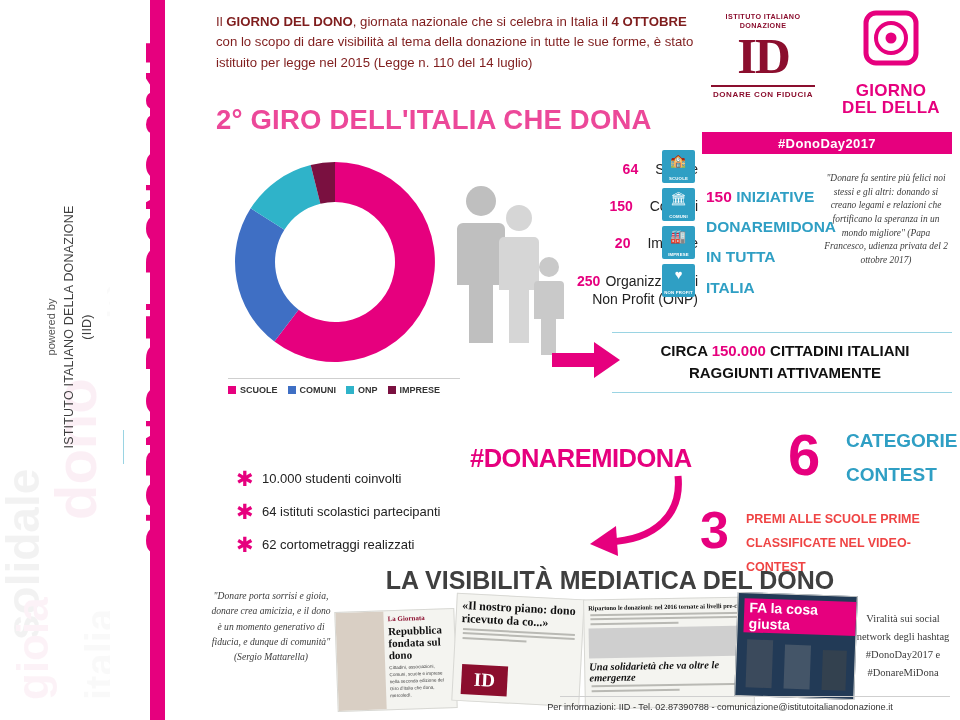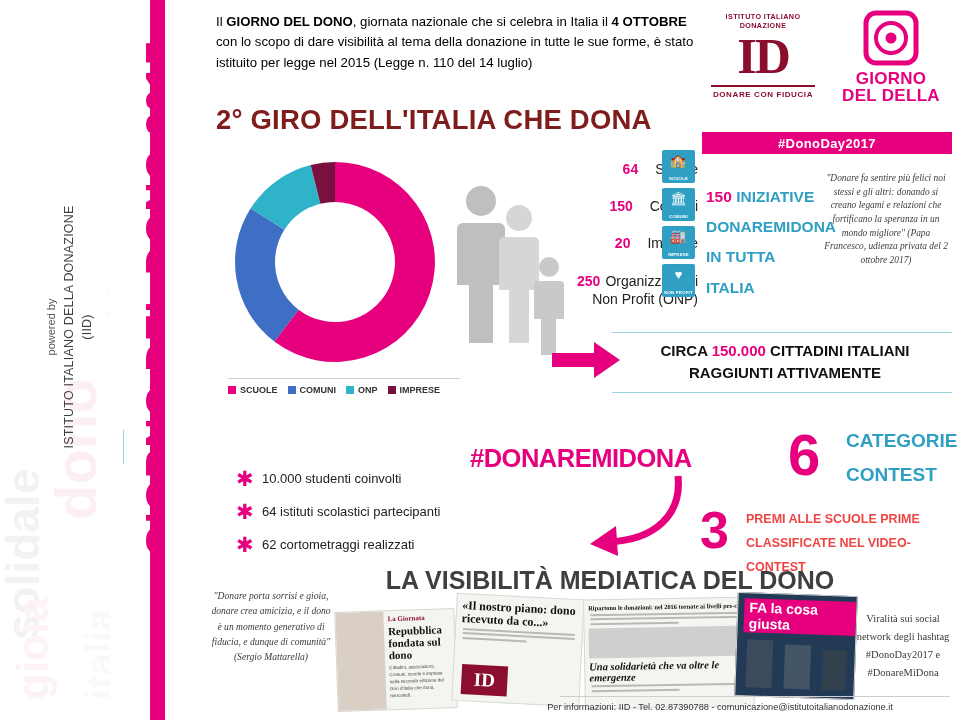--- a/index.html
+++ b/index.html
@@ -43,44 +43,44 @@
   .vert-powered .pw { color:#555; font-size:11px; }
   .vert-powered .iid { font-size:12.5px; letter-spacing:.2px; }
   .vert-sep {
     position:absolute; left:123px; top:430px; width:1px; height:34px;
     background:#9ad4e3;
   }
 
   
   .intro {
     position:absolute; left:216px; top:12px; width:480px;
-    font-size:13.2px; color:#000000; line-height:1.55;
+    font-size:13.2px; color:#7f1d1d; line-height:1.55;
   }
   .intro b { font-weight:bold; }
 
   
   .headline {
     position:absolute; left:216px; top:104px; width:500px;
-    color:#7f1d1d; font-size:27.5px; font-weight:bold; letter-spacing:.2px;
+    color:#ec4899; font-size:27.5px; font-weight:bold; letter-spacing:.2px;
   }
 
   
   .logo-box {
     position:absolute; left:702px; top:8px; width:250px; height:118px;
     background:#fff;
   }
   .logo-left { position:absolute; left:0; top:0; width:122px; height:112px; text-align:center; }
   .logo-left .top-arc { font-size:7.2px; color:#8b0e2e; letter-spacing:.4px; font-weight:bold; margin-top:4px;}
   .logo-left .id-letters { font-size:50px; font-weight:bold; color:#8b0e2e; line-height:52px; letter-spacing:-2px; font-family:"Liberation Serif", serif;}
   .logo-left .donare { font-size:8px; color:#8b0e2e; font-weight:bold; letter-spacing:.6px; }
   .logo-left .rule { width:104px; height:1.5px; background:#8b0e2e; margin:3px auto 3px; }
   .logo-right { position:absolute; left:128px; top:2px; width:122px; height:112px; }
   .rosette { width:56px; height:56px; margin:0 auto; position:relative; }
   .rosette svg { display:block; }
-  .logo-right .gd { text-align:center; color:#e6007e; font-weight:bold; font-size:17px; line-height:17px; margin-top:4px; letter-spacing:.3px;}
+  .logo-right .gd { text-align:center; color:#e6007e; font-weight:bold; font-size:17px; line-height:17px; margin-top:16px; letter-spacing:.3px;}
   .hashtag-bar {
     position:absolute; left:702px; top:132px; width:250px; height:22px;
     background:#e6007e; color:#fff; font-weight:bold; font-size:13px;
     display:flex; align-items:center; justify-content:center; letter-spacing:.4px;
   }
 
   
   .quote-papa {
     position:absolute; left:820px; top:172px; width:132px;
     font-family:"Liberation Serif", serif; font-style:italic;

